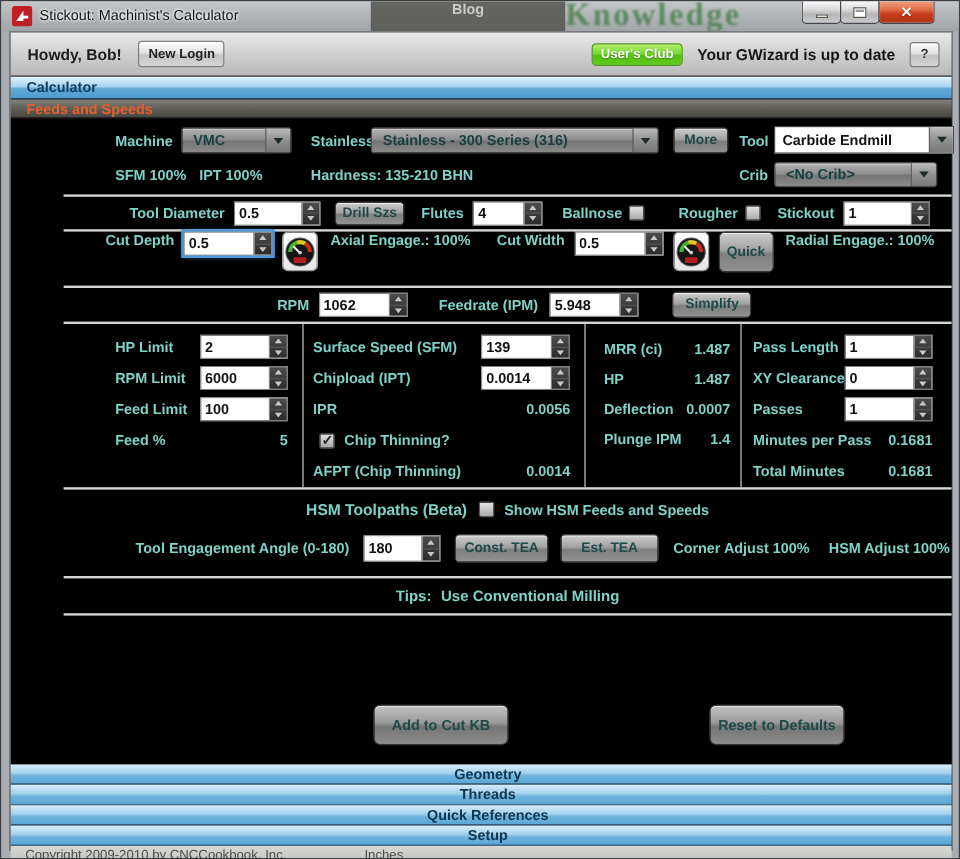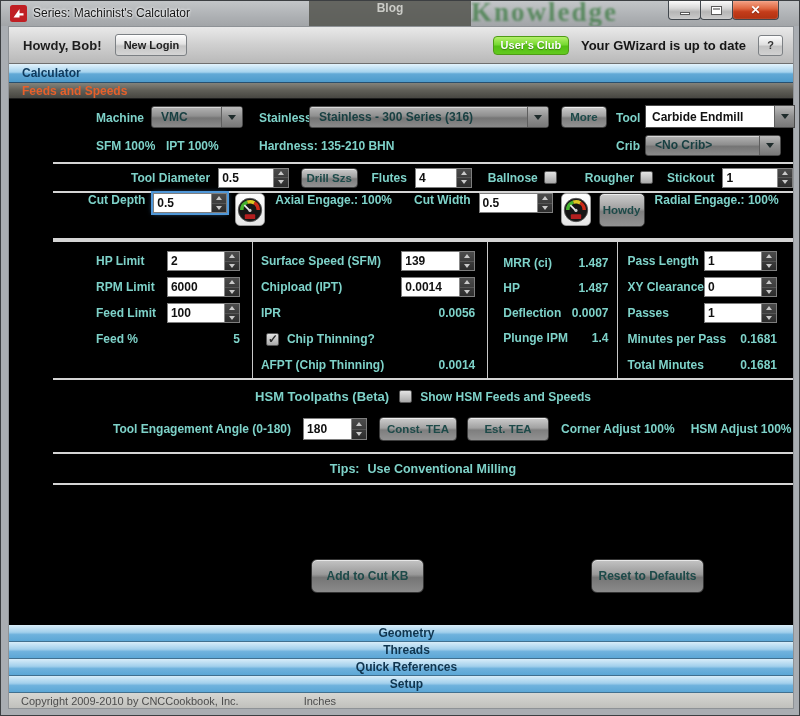--- a/index.html
+++ b/index.html
@@ -95,21 +95,21 @@
   .cb { width:13px; height:13px; border:1px solid #565656; border-radius:2px;
     background:linear-gradient(#e3e3e3,#a9a9a9); position:relative; flex:0 0 13px; }
   .cb.checked::after { content:"\2713"; position:absolute; left:1px; top:-2px;
     font:bold 12px "Liberation Sans",sans-serif; color:#2b2b2b; }
   
   .gauge { width:30px; height:33px; background:linear-gradient(#fff,#e6e6e6);
     border:1px solid #9a9a9a; border-radius:5px; display:flex; align-items:center; justify-content:center; }
   
   .sec-machine { flex:0 0 63px; position:relative; }
   .sec-machine .abs { position:absolute; }
-  .sec-tool { flex:0 0 27px; display:flex; align-items:center; padding-left:55px;margin-left:23px; }
+  .sec-tool { flex:0 0 27px; display:flex; align-items:center; padding-left:55px; }
   .sec-cut { flex:0 0 45px; display:flex; padding-left:35px; }
   .sec-rpm { flex:0 0 28px; display:flex; align-items:center; padding-left:178px; }
   .sec-grid { flex:0 0 128px; display:flex; }
   .gcol { padding-top:6px; }
   .gcol1 { width:205px; padding-left:43px; padding-right:12px; border-right:1px solid #c9c9c9; }
   .gcol2 { width:243px; padding-left:8px; padding-right:12px; border-right:1px solid #c9c9c9; }
   .gcol3 { width:133px; padding-left:15px; padding-right:8px; border-right:1px solid #c9c9c9; padding-top:8px; }
   .gcol4 { flex:1; padding-left:10px; padding-right:16px; }
   .grow { height:26px; display:flex; align-items:center; justify-content:space-between; }
   .grow3 { height:25px; display:flex; align-items:center; justify-content:space-between; }
@@ -136,21 +136,21 @@
 
 <div id="win">
 
   <div class="titlebar">
     <div class="bg-blog">Blog</div>
     <div class="bg-knowledge">Knowledge</div>
     <svg class="app-icon" viewBox="0 0 17 17">
       <rect width="17" height="17" rx="2.5" fill="#c01f24"></rect>
       <path d="M3.5,12.5 L9.5,4 L9.5,8.2 L13.5,8.2 L13.5,10.4 L9.5,10.4 L9.5,12.5 Z" fill="#fff"></path>
     </svg>
-    <span class="win-title">Series: Machinist's Calculator</span>
+    <span class="win-title">Stickout: Machinist's Calculator</span>
     <div class="caption-btns">
       <div class="cap min">
           <div class="glyph-min"></div>
         </div>
       <div class="cap max">
           <div class="glyph-max"></div>
         </div>
       <div class="cap close">
           <span class="glyph-close">✕</span>
         </div>
@@ -296,25 +296,52 @@
           <svg width="26" height="26" viewBox="0 0 30 30">
             <circle cx="15" cy="15" r="13.5" fill="#161616" stroke="#555"></circle>
             <path d="M5.5,15 A9.5,9.5 0 0 1 12,6" stroke="#45b32e" stroke-width="4" fill="none"></path>
             <path d="M12,6 A9.5,9.5 0 0 1 20,6.8" stroke="#ddc822" stroke-width="4" fill="none"></path>
             <path d="M20,6.8 A9.5,9.5 0 0 1 24.5,15" stroke="#cc2a18" stroke-width="4" fill="none"></path>
             <line x1="15" y1="16" x2="8.5" y2="9.5" stroke="#eee" stroke-width="2"></line>
             <circle cx="15" cy="15.5" r="1.8" fill="#ccc"></circle>
             <rect x="9" y="20" width="12" height="5.5" rx="1" fill="#b41f1f"></rect>
           </svg>
         </div>
-        <button class="btn ml8" style="width:46px;height:34px;border-radius:5px">Howdy</button>
+        <button class="btn ml8" style="width:46px;height:34px;border-radius:5px">Quick</button>
         <span class="lbl ml10">Radial Engage.: 100%</span>
       </div>
       <div class="hr"></div>
 
+      <div class="sec-rpm">
+        <span class="lbl">RPM</span>
+        <div class="inp ml8" style="width:74px">
+          <input value="1062" style="">
+          <div class="spin">
+              <span>
+                <i class="tri-up"></i>
+              </span>
+              <span>
+                <i class="tri-dn"></i>
+              </span>
+            </div>
+        </div>
+        <span class="lbl ml26">Feedrate (IPM)</span>
+        <div class="inp ml10" style="width:74px">
+          <input value="5.948" style="">
+          <div class="spin">
+              <span>
+                <i class="tri-up"></i>
+              </span>
+              <span>
+                <i class="tri-dn"></i>
+              </span>
+            </div>
+        </div>
+        <button class="btn ml28" style="width:66px;height:22px">Simplify</button>
+      </div>
       <div class="hr"></div>
 
       <div class="sec-grid">
         <div class="gcol gcol1">
           <div class="grow">
               <span class="lbl">HP Limit</span>
             <div class="inp" style="width:73px">
                 <input value="2" style="">
                 <div class="spin">
                   <span>

